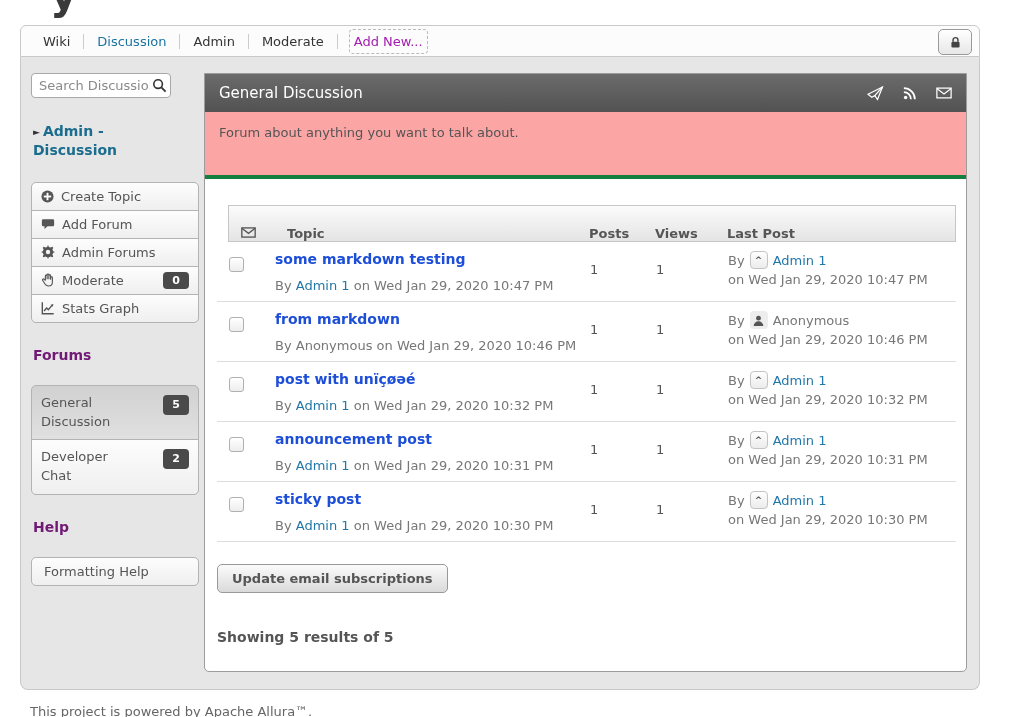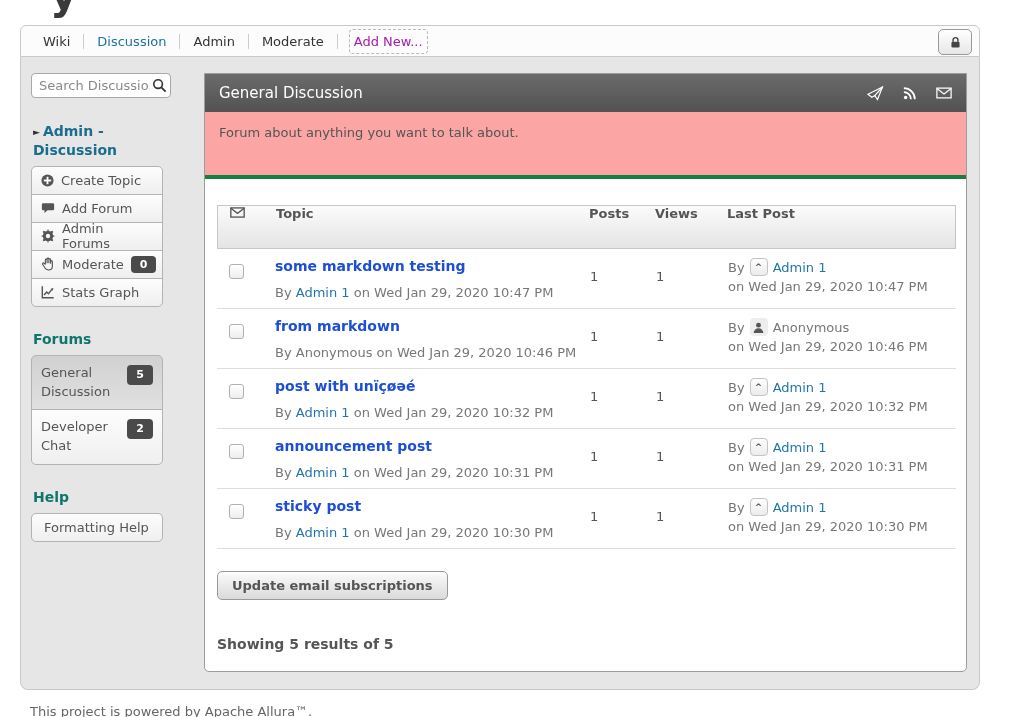--- a/index.html
+++ b/index.html
@@ -31,49 +31,49 @@
   .search-wrap { position: relative; width: 140px; }
   .search-wrap input { width: 140px; height: 25px; border: 1px solid #a8a8a8; border-radius: 4px;
     padding: 0 20px 0 7px; font-size: 13px; color: #555; background: #fff;
     font-family: "DejaVu Sans", "Liberation Sans", sans-serif; }
   .search-wrap input::placeholder { color: #8a8a8a; opacity: 1; }
   .search-icon { position: absolute; right: 4px; top: 5px; }
   .admin-link { display: block; margin: 24px 0 0 2px; font-size: 14px; font-weight: bold;
     color: #1a6d8e; line-height: 1.35; }
   .admin-link .arrow { color: #333; font-size: 9px; vertical-align: 1px; margin-right: 3px; }
 
-  .btn-group { margin-top: 6px; width: 132px; border-radius: 32px; }
+  .btn-group { margin-top: 22px; width: 168px; border-radius: 32px; }
   .sbtn { display: flex; align-items: center; gap: 7px; height: 29px; padding: 0 9px;
     background: linear-gradient(#fdfdfd, #efefef); border: 1px solid #b3b3b3; margin-top: -1px;
     color: #555; cursor: pointer; position: relative; }
   .btn-group .sbtn:first-child { border-radius: 5px 5px 0 0; margin-top: 0; }
   .btn-group .sbtn:last-child { border-radius: 0 0 5px 5px; }
   .btn-group.single .sbtn { border-radius: 5px; padding-left: 12px; }
   .badge { margin-left: auto; background: #4a4a4a; color: #fff; border-radius: 4px;
     font-size: 11px; font-weight: bold; padding: 2px 9px; }
-  .section-h { font-weight: bold; color: #0f766e; font-size: 14px; margin: 24px 0 8px 2px; }
+  .section-h { font-weight: bold; color: #701a75; font-size: 14px; margin: 24px 0 8px 2px; }
   .forum-item { align-items: flex-start; height: auto; padding: 8px 9px; line-height: 1.45; }
   .forum-item .badge { margin-top: 1px; }
   .forum-item.selected { background: linear-gradient(#d1d1d1, #e0e0e0); }
   .forum-label { width: 78px; }
 
   
   .panel { flex: 1; margin-left: 31px; height: 599px; background: #fff; border: 1px solid #9c9c9c;
     border-radius: 0 0 5px 5px; overflow: hidden; }
   .panel-header { height: 38px; background: linear-gradient(#6b6b6b, #525252); color: #fff;
     display: flex; align-items: center; padding: 0 14px; font-size: 15px; }
   .header-icons { margin-left: auto; display: flex; gap: 19px; align-items: center; }
   .hicon { display: inline-flex; cursor: pointer; }
   .panel-desc { background: #fca5a5; border-bottom: 4px solid #15803d; color: #555;
     padding: 13px 14px 35px 14px; }
   .panel-body { padding: 26px 10px 20px 12px; }
 
   
-  .thead { display: flex; align-items: flex-start; height: 44px; background: linear-gradient(#fbfbfb, #e4e4e4);
-    border: 1px solid #c6c6c6; font-weight: bold; color: #555; }
+  .thead { display: flex; align-items: flex-end; height: 37px; background: linear-gradient(#fbfbfb, #e4e4e4);
+    border: 1px solid #c6c6c6; font-weight: bold; color: #555; margin-left: 11px; }
   .c-check { width: 44px; padding-left: 12px; flex: none; }
   .c-topic { flex: 1; padding-left: 14px; }
   .c-posts { width: 66px; flex: none; }
   .c-views { width: 72px; flex: none; }
   .c-last  { width: 228px; flex: none; }
   .trow { display: flex; align-items: flex-start; border-bottom: 1px solid #ddd; min-height: 60px; padding: 9px 0 8px; }
   .trow .c-check { padding-top: 6px; }
   .checkbox { display: inline-block; width: 15px; height: 15px; border: 1px solid #b0b0b0;
     border-radius: 3px; background: linear-gradient(#ffffff, #ededed); cursor: pointer; }
   .topic-link { display: inline-block; font-size: 14px; font-weight: bold; color: #1d4ed8; }

